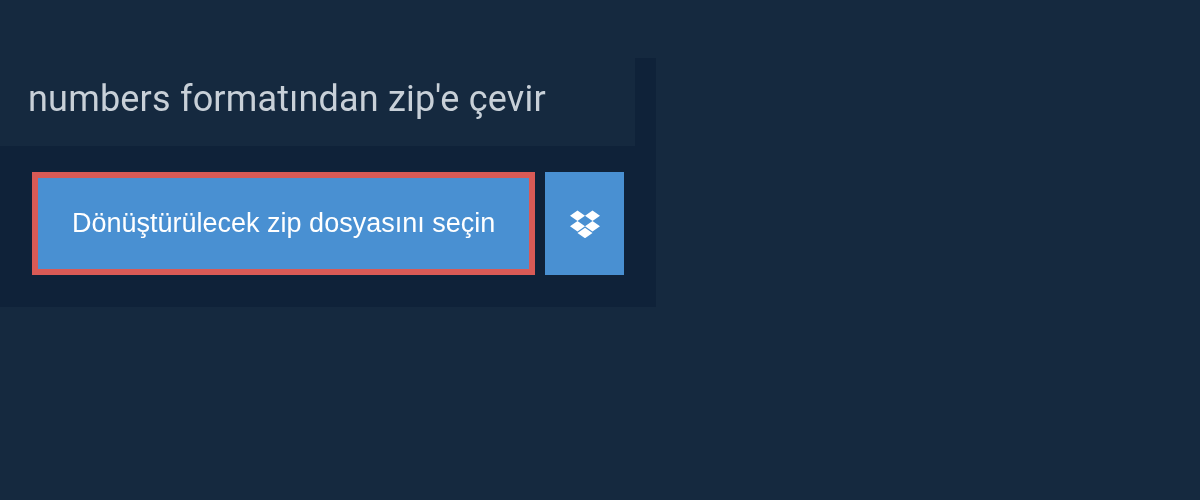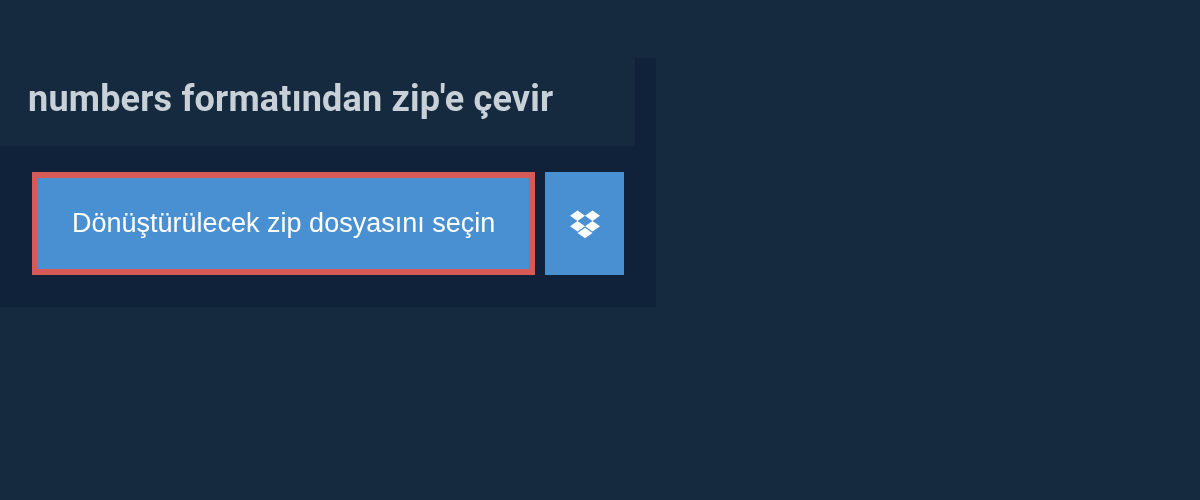--- a/index.html
+++ b/index.html
@@ -22,21 +22,21 @@
       padding-bottom: 32px;
     }
     .title-bar {
       background: #15293f;
       padding: 20px 28px 26px 28px;
       width: 635px;
     }
     .title {
       color: #c8d0d8;
       font-size: 36px;
-      font-weight: 700;
+      font-weight: 400;
       letter-spacing: 0.2px;
     }
     .button-row {
       display: flex;
       padding: 26px 32px 0 32px;
       gap: 10px;
     }
     .file-select-wrapper {
       border: 6px solid #d85a56;
       display: inline-block;

